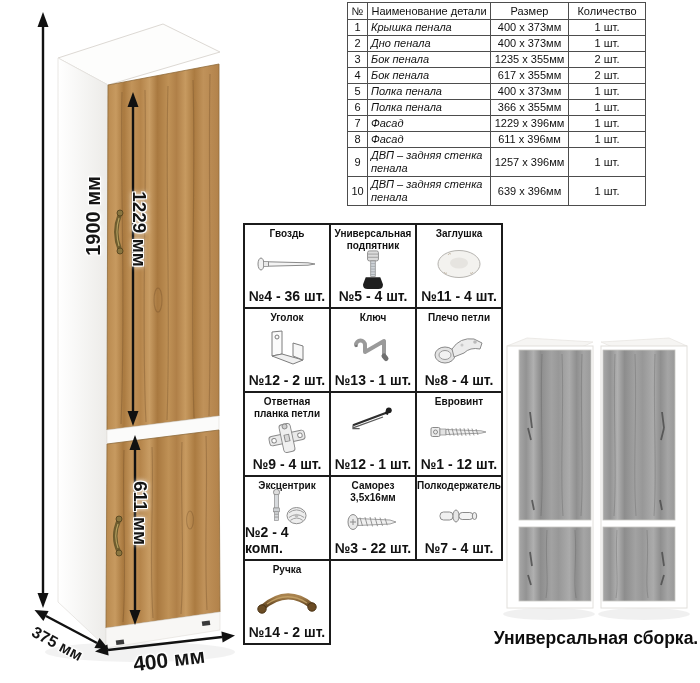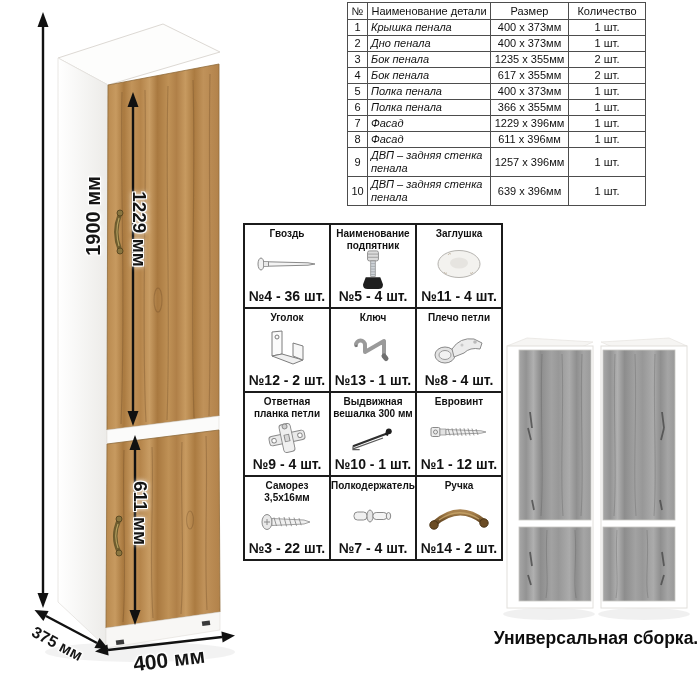--- a/index.html
+++ b/index.html
@@ -229,21 +229,21 @@
         <svg width="62" height="18" viewBox="0 0 62 18">
           <ellipse cx="5" cy="9" rx="3" ry="6" fill="#f1f1f1" stroke="#8a8a8a"></ellipse>
           <rect x="7.5" y="6.5" width="5" height="5" fill="#e8e8e8" stroke="#8a8a8a" stroke-width="0.8"></rect>
           <path d="M12.5 6.8 L52 7.8 L59 9 L52 10.2 L12.5 11.2 Z" fill="#f4f4f4" stroke="#8a8a8a"></path>
         </svg>
       </div>
       <div class="hw-count">№4 - 36 шт.</div>
     </div>
 
     <div class="hw-cell">
-      <div class="hw-title">Наименование подпятник</div>
+      <div class="hw-title">Универсальная подпятник</div>
       <div class="hw-icon">
         <svg width="30" height="40" viewBox="0 0 30 44">
           <rect x="9" y="1" width="12" height="11" rx="2" fill="#dcdcdc" stroke="#8a8a8a"></rect>
           <path d="M9 4.5 h12 M9 8 h12" stroke="#9a9a9a" fill="none"></path>
           <rect x="12.5" y="12" width="5" height="17" fill="#cfd4d8" stroke="#8a8a8a" stroke-width="0.8"></rect>
           <path d="M12.5 15 h5 M12.5 18 h5 M12.5 21 h5 M12.5 24 h5 M12.5 27 h5" stroke="#9aa0a5" stroke-width="0.8" fill="none"></path>
           <path d="M7 30 h16 l3 8 q0 5 -5 5 h-12 q-5 0 -5 -5 Z" fill="#1e1e1e"></path>
         </svg>
       </div>
       <div class="hw-count">№5 - 4 шт.</div>
@@ -312,47 +312,62 @@
             <circle cx="37" cy="18" r="2.4" fill="#fff" stroke="#8a8a8a"></circle>
             <rect x="20.5" y="14.5" width="5" height="7" fill="#d8d8d8" stroke="#8a8a8a"></rect>
             <circle cx="23" cy="5.5" r="2.6" fill="#cfcfcf" stroke="#8a8a8a"></circle>
           </g>
         </svg>
       </div>
       <div class="hw-count">№9 - 4 шт.</div>
     </div>
 
     <div class="hw-cell">
-      <div class="hw-title">Выдвижная вешалка 300 мм</div>
       <div class="hw-icon">
         <svg width="56" height="30" viewBox="0 0 56 36">
           <path d="M4 28 L44 13" stroke="#2e2e2e" stroke-width="2.5" fill="none"></path>
           <path d="M4 31 L40 18" stroke="#5a5a5a" stroke-width="1.5" fill="none"></path>
           <path d="M4 28 v4 h8" stroke="#5a5a5a" stroke-width="1.5" fill="none"></path>
           <circle cx="47" cy="10" r="3.5" fill="#1e1e1e"></circle>
           <rect x="43" y="9" width="4" height="6" fill="#1e1e1e" transform="rotate(20 45 12)"></rect>
         </svg>
       </div>
-      <div class="hw-count">№10 - 1 шт.</div>
+      <div class="hw-count">№12 - 1 шт.</div>
     </div>
 
     <div class="hw-cell">
       <div class="hw-title">Евровинт</div>
       <div class="hw-icon">
         <svg width="60" height="20" viewBox="0 0 60 20">
           <rect x="2" y="5.5" width="9" height="9" rx="1.5" fill="#ececec" stroke="#8a8a8a"></rect>
           <circle cx="6.5" cy="10" r="2" fill="none" stroke="#8a8a8a"></circle>
           <rect x="11" y="7" width="6" height="6" fill="#e2e2e2" stroke="#8a8a8a" stroke-width="0.7"></rect>
           <path d="M17 7.5 L52 8.8 L57 10 L52 11.2 L17 12.5 Z" fill="#efefef" stroke="#8a8a8a" stroke-width="0.8"></path>
           <path d="M19 6.5 l2 7 M23 6.3 l2 7.4 M27 6.2 l2 7.6 M31 6.2 l2 7.6 M35 6.3 l2 7.4 M39 6.4 l2 7.2 M43 6.6 l2 6.8 M47 7 l2 6" stroke="#8a8a8a" stroke-width="0.9" fill="none"></path>
         </svg>
       </div>
       <div class="hw-count">№1 - 12 шт.</div>
     </div>
 
+    <div class="hw-cell">
+      <div class="hw-title">Эксцентрик</div>
+      <div class="hw-icon">
+        <svg width="50" height="40" viewBox="0 0 50 42">
+          <circle cx="14" cy="4.5" r="3.2" fill="#ddd" stroke="#8a8a8a"></circle>
+          <rect x="11.8" y="7" width="4.4" height="14" fill="#d7dadd" stroke="#8a8a8a" stroke-width="0.7"></rect>
+          <rect x="10.8" y="21" width="6.4" height="4" fill="#cfd2d5" stroke="#8a8a8a" stroke-width="0.7"></rect>
+          <rect x="11.8" y="25" width="4.4" height="9" fill="#d7dadd" stroke="#8a8a8a" stroke-width="0.7"></rect>
+          <path d="M11.8 27.5 h4.4 M11.8 30.5 h4.4" stroke="#999" fill="none"></path>
+          <ellipse cx="35" cy="29" rx="10" ry="8.5" fill="#ededed" stroke="#8a8a8a"></ellipse>
+          <path d="M27 26 q8 -6 16 0 M27 31 q8 -6 16 0 M28.5 34 q7 -5 13 0" stroke="#9a9a9a" fill="none"></path>
+          <circle cx="35" cy="29" r="2" fill="#bbb"></circle>
+        </svg>
+      </div>
+      <div class="hw-count">№2 - 4 комп.</div>
+    </div>
 
     <div class="hw-cell">
       <div class="hw-title">Саморез 3,5х16мм</div>
       <div class="hw-icon">
         <svg width="54" height="24" viewBox="0 0 54 24">
           <ellipse cx="7" cy="12" rx="5" ry="7.5" fill="#e9e9e9" stroke="#8a8a8a"></ellipse>
           <path d="M4 12 h6 M7 9 v6" stroke="#8a8a8a" fill="none"></path>
           <path d="M12 8.5 L44 10 L50 12 L44 14 L12 15.5 Z" fill="#efefef" stroke="#8a8a8a" stroke-width="0.8"></path>
           <path d="M14 7.5 l2.5 8.5 M19 7.2 l2.5 9 M24 7 l2.5 9.4 M29 7.2 l2.5 9 M34 7.6 l2.5 8.2 M39 8.2 l2.2 7" stroke="#8a8a8a" stroke-width="0.9" fill="none"></path>
         </svg>

